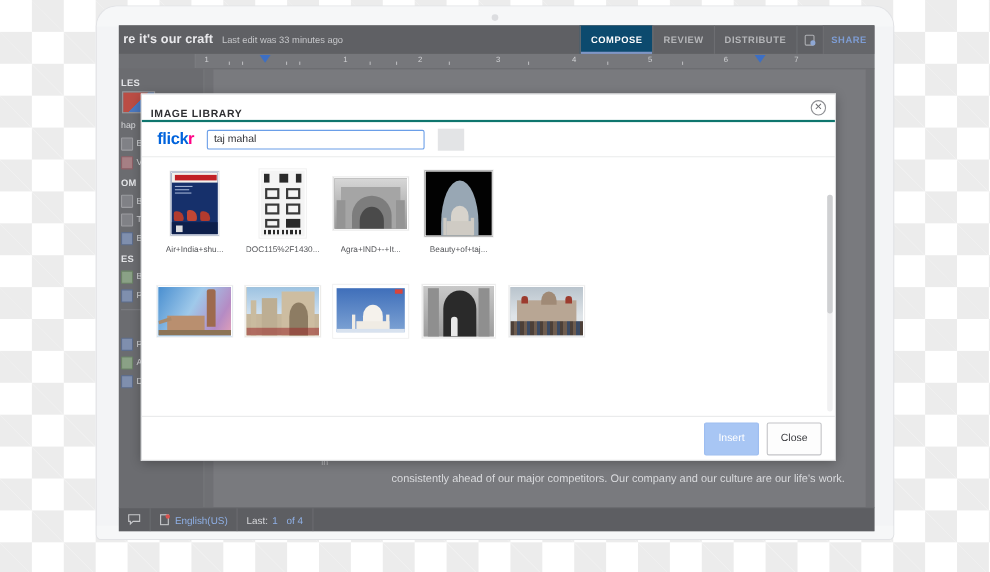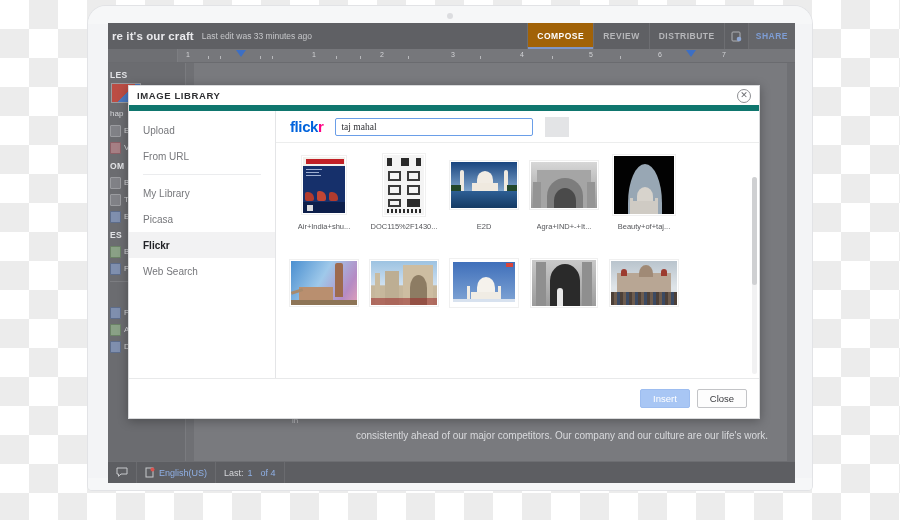--- a/index.html
+++ b/index.html
@@ -69,21 +69,21 @@
     position: absolute; right: 0; top: 0; height: 26px;
     display: flex; align-items: stretch;
   }
   .htab {
     display: flex; align-items: center; justify-content: center;
     padding: 0 9px; font-size: 8.5px; font-weight: bold;
     letter-spacing: .5px; color: #b6b7ba;
     border-left: 1px solid #6d6e72;
   }
   .htab.active {
-    color: #fdfdfe; background: #a16207;
+    color: #fdfdfe; background: #0c4a6e;
     box-shadow: inset 0 -2px 0 #7f96c6;
     margin-left: 12px;
   }
   .htab-icon {
     display: flex; align-items: center; justify-content: center;
     padding: 0 6px; border-left: 1px solid #6d6e72;
   }
   .htab-share {
     display: flex; align-items: center; justify-content: center;
     padding: 0 7px; font-size: 8.5px; font-weight: bold; letter-spacing: .5px;
@@ -203,22 +203,22 @@
   #modal {
     position: absolute;
     left: 128px; top: 85px;
     width: 632px; height: 334px;
     background: #ffffff;
     box-shadow: 0 2px 10px rgba(0,0,0,.30);
     border: 1px solid #d9dadc;
   }
   #modal-header {
     position: relative; height: 25px;
-    border-bottom: 6px solid #0f766e;
-    display: flex; align-items: center;
+    border-bottom: 2px solid #0f766e;
+    display: flex; align-items: flex-end;
   }
   #modal-title {
     font-size: 9.5px; font-weight: bold; color: #2f3033;
     letter-spacing: .6px; margin-left: 8px;
   }
   #modal-close {
     position: absolute; right: 8px; top: 50%; margin-top: -7px;
     width: 14px; height: 14px; border-radius: 50%;
     border: 1px solid #8e8f93; color: #6d6e72;
     display: flex; align-items: center; justify-content: center;
@@ -253,21 +253,21 @@
     border-bottom: 1px solid #eceded;
   }
   #flickr-logo { font-size: 15px; font-weight: bold; letter-spacing: -.4px; }
   #flickr-logo .b { color: #0063dc; }
   #flickr-logo .r { color: #ff0084; }
   #search-input {
     width: 198px; height: 18px;
     border: 1px solid #6a9ee8; border-radius: 2px;
     font-size: 9.5px; color: #303136;
     padding: 0 5px;
-    outline: none; font-family: Liberation Serif, serif;
+    outline: none; font-family: Liberation Sans, sans-serif;
   }
   #search-button {
     width: 24px; height: 20px; background: #e3e4e6;
     border: none; cursor: pointer;
   }
 
   #results {
     position: absolute; left: 0; right: 0; top: 32px; bottom: 0;
     overflow: hidden; padding: 12px 0 0 0;
   }
@@ -305,21 +305,21 @@
     background: #cfd0d2; border-radius: 3px;
   }
 
   #modal-footer {
     position: absolute; left: 0; right: 0; bottom: 0; height: 40px;
     border-top: 1px solid #e8e9ea;
     display: flex; align-items: center; justify-content: flex-end;
     gap: 7px; padding-right: 12px;
   }
   .mbtn {
-    height: 19px; min-width: 50px; padding: 0 11px;
+    height: 30px; min-width: 50px; padding: 0 11px;
     font-size: 9.5px; border-radius: 2px; cursor: pointer;
     font-family: "Liberation Sans", sans-serif;
     display: flex; align-items: center; justify-content: center;
   }
   .mbtn.primary {
     background: #a8c6f4; color: #ffffff; border: 1px solid #9dbdf0;
   }
   .mbtn.secondary {
     background: #fdfdfd; color: #38393d; border: 1px solid #c3c4c7;
   }
@@ -475,29 +475,20 @@
 
 <div id="modal">
 
   <div id="modal-header">
     <div id="modal-title">IMAGE LIBRARY</div>
     <div id="modal-close">✕</div>
   </div>
 
   <div id="modal-body">
 
-    <div id="modal-sidebar">
-      <div class="ms-item">Upload</div>
-      <div class="ms-item">From URL</div>
-      <div class="ms-divider"></div>
-      <div class="ms-item">My Library</div>
-      <div class="ms-item">Picasa</div>
-      <div class="ms-item active">Flickr</div>
-      <div class="ms-item">Web Search</div>
-    </div>
 
     <div id="modal-content">
 
       <div id="search-row">
         <div id="flickr-logo">
           <span class="b">flick</span><span class="r">r</span>
         </div>
         <input id="search-input" type="text" value="taj mahal" style="">
         <button id="search-button"></button>
       </div>
@@ -536,35 +527,20 @@
                 <div style="position:absolute;left:4px;top:30px;width:13px;height:10px;border:2px solid #3a3a3a;"></div>
                 <div style="position:absolute;right:4px;top:30px;width:13px;height:10px;border:2px solid #3a3a3a;"></div>
                 <div style="position:absolute;left:4px;top:44px;width:13px;height:8px;border:2px solid #3a3a3a;"></div>
                 <div style="position:absolute;right:4px;top:44px;width:13px;height:8px;background:#2a2a2a;"></div>
                 <div style="position:absolute;left:3px;bottom:2px;width:36px;height:4px;background:repeating-linear-gradient(90deg,#2a2a2a 0 2px,#f4f4f4 2px 4px);"></div>
               </div>
             </div>
             <div class="res-cap">DOC115%2F1430...</div>
           </div>
 
-          <div class="res-cell">
-            <div class="thumb-wrap">
-              <div class="thumb" style="width:68px;height:48px;background:#3a6ba5;">
-                <div class="sky" style="background:linear-gradient(#19457f,#8fb3d8 72%);"></div>
-                <div class="minar" style="left:9px;bottom:17px;width:4px;height:21px;"></div>
-                <div class="minar" style="right:9px;bottom:17px;width:4px;height:21px;"></div>
-                <div class="dome" style="left:26px;bottom:23px;width:16px;height:14px;"></div>
-                <div style="position:absolute;left:21px;bottom:17px;width:26px;height:8px;background:#efe9df;"></div>
-                <div class="water" style="height:17px;background:linear-gradient(#2e5f95,#143a63);"></div>
-                <div style="position:absolute;left:0;bottom:17px;width:10px;height:6px;background:#23472a;"></div>
-                <div style="position:absolute;right:0;bottom:17px;width:10px;height:6px;background:#23472a;"></div>
-              </div>
-            </div>
-            <div class="res-cap">E2D</div>
-          </div>
 
           <div class="res-cell">
             <div class="thumb-wrap">
               <div class="thumb" style="width:68px;height:48px;background:#8b8b8b;">
                 <div class="sky" style="background:linear-gradient(#d7d7d7,#9a9a9a);"></div>
                 <div style="position:absolute;left:6px;bottom:0;right:6px;top:8px;background:#a5a5a5;"></div>
                 <div style="position:absolute;left:16px;bottom:0;width:36px;height:30px;background:#7d7d7d;border-radius:50% 50% 0 0/60% 60% 0 0;"></div>
                 <div style="position:absolute;left:23px;bottom:0;width:22px;height:20px;background:#4a4a4a;border-radius:50% 50% 0 0/65% 65% 0 0;"></div>
                 <div style="position:absolute;left:2px;bottom:0;width:8px;height:26px;background:#949494;"></div>
                 <div style="position:absolute;right:2px;bottom:0;width:8px;height:26px;background:#949494;"></div>

